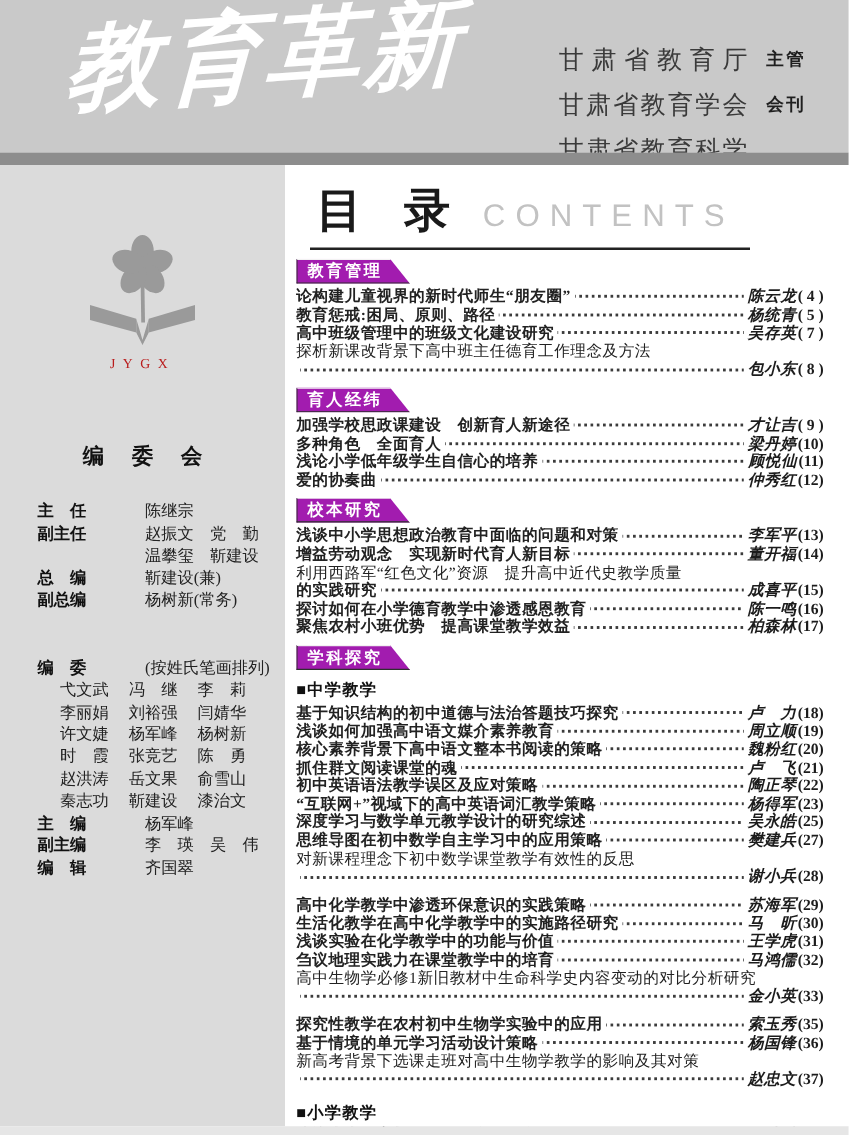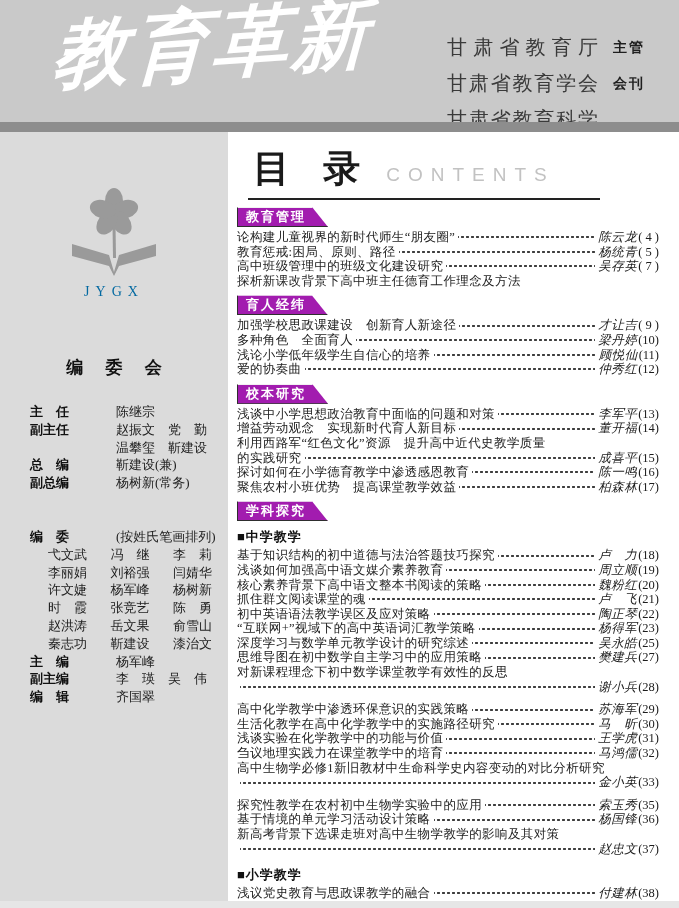--- a/index.html
+++ b/index.html
@@ -24,55 +24,55 @@
     display:inline-block; width:152px; font-size:20px; color:#3a3a3a;
     text-align:justify; text-align-last:justify; letter-spacing:1px;
   }
   .aff-role { font-size:14px; font-weight:bold; color:#1f1f1f; margin-left:14px; letter-spacing:2px; }
   .divider-bar { position:absolute; left:0; top:122px; width:679px; height:10px; background:#8d8d8d; }
   .bottom-strip { position:absolute; left:0; top:901px; width:679px; height:7px; background:#e6e6e6; }
 
   
   .sidebar { position:absolute; left:0; top:132px; width:228px; height:769px; background:#dbdbdb; }
   .logo-wrap { text-align:center; margin-top:56px; }
-  .logo-acronym { margin-top:2px; text-align:center; font-size:14px; color:#0369a1; letter-spacing:6px; }
+  .logo-acronym { margin-top:2px; text-align:center; font-size:11px; color:#b91c1c; letter-spacing:6px; }
   .committee-title { margin-top:56px; text-align:center; font-size:17px; font-weight:bold; letter-spacing:9px; color:#111; text-indent:9px; }
   .roles { margin-top:24px; padding-left:30px; font-size:13px; line-height:17.8px; }
   .role-row { display:flex; }
   .role-label { width:42px; font-weight:bold; color:#111; margin-right:6px; white-space:pre; }
   .role-name { color:#222; white-space:pre;padding-left:38px; }
   .committee-block { margin-top:36px; }
   .members { margin-left:48px; }
-  .member-row { display:flex;justify-content:space-between; }
+  .member-row { display:flex; }
   .member-cell { width:55px; white-space:pre; color:#222; }
 
   
   .main { position:absolute; left:228px; top:132px; width:469px; height:769px; background:#ffffff; }
   .vertical-rule { position:absolute; right:3px; top:8px; bottom:10px; width:1px; background:#c6c6c6; }
   .main-inner { padding:12px 38px 0 9px; }
   .title-block { margin-left:16px; }
   .title-row { display:flex; align-items:baseline; }
   .contents-title { font-size:37px; font-weight:bold; letter-spacing:12px; color:#1a1a1a; white-space:pre; }
-  .contents-subtitle { font-family:"Liberation Sans","DejaVu Sans",sans-serif; font-size:19px; color:#c2c2c2; letter-spacing:8px; margin-left:14px; }
+  .contents-subtitle { font-family:"Liberation Sans","DejaVu Sans",sans-serif; font-size:25px; color:#c2c2c2; letter-spacing:8px; margin-left:14px; }
   .title-rule { border:none; border-top:2px solid #222; width:352px; margin:4px 0 0 -5px; }
 
   .toc { margin-top:6px; }
   .section { margin-top:7px; }
   .section-badge {
     display:inline-block; background:#a21caf; color:#ffffff;
     font-size:13px; font-weight:bold; letter-spacing:2px;
     padding:2px 22px 2px 8px; line-height:14px;
     clip-path:polygon(0 0, calc(100% - 16px) 0, 100% 100%, 0 100%);
     border-top:1px solid #f2f2f2; border-left:1px solid #2e2e2e; border-bottom:1px solid #2e2e2e;
     margin-bottom:3px;
   }
   .subsection-heading { font-size:13px; font-weight:bold; color:#111; margin:4px 0 2px 0; letter-spacing:1px; }
   .toc-item { font-size:12.5px; }
   .toc-gap { height:8px; }
-  .toc-line { display:flex; align-items:baseline; line-height:14.6px; }
+  .toc-line { display:flex; align-items:baseline; line-height:14.6px;font-weight:bold; }
   .toc-fulltitle { line-height:14.6px; letter-spacing:0.4px; white-space:nowrap; }
   .toc-title { white-space:nowrap; letter-spacing:0.4px; }
   .toc-dots {
     flex:1; min-width:10px; height:10px; margin:0 3px; align-self:center;
     background-image:radial-gradient(circle, #3c3c3c 1.1px, transparent 1.3px);
     background-size:5px 10px; background-position:2px 55%; background-repeat:repeat-x;
   }
   .toc-author { font-style:italic; white-space:pre; letter-spacing:0.5px; color:#1c1c1c; }
   .toc-page { white-space:pre; margin-left:1px; color:#1c1c1c; }
 </style>
@@ -261,20 +261,26 @@
                 <span class="toc-dots"></span>
                 <span class="toc-author">吴存英</span>
                 <span class="toc-page">( 7 )</span>
               </div>
 
             </div>
 
             <div class="toc-item">
 
               <div class="toc-fulltitle">探析新课改背景下高中班主任德育工作理念及方法</div>
+              <div class="toc-line">
+                <span class="toc-title"></span>
+                <span class="toc-dots"></span>
+                <span class="toc-author">包小东</span>
+                <span class="toc-page">( 8 )</span>
+              </div>
             </div>
           </div>
       </div>
 
       <div class="section">
         <div class="section-badge">育人经纬</div>
         <div>
 
             <div class="toc-item">
 

